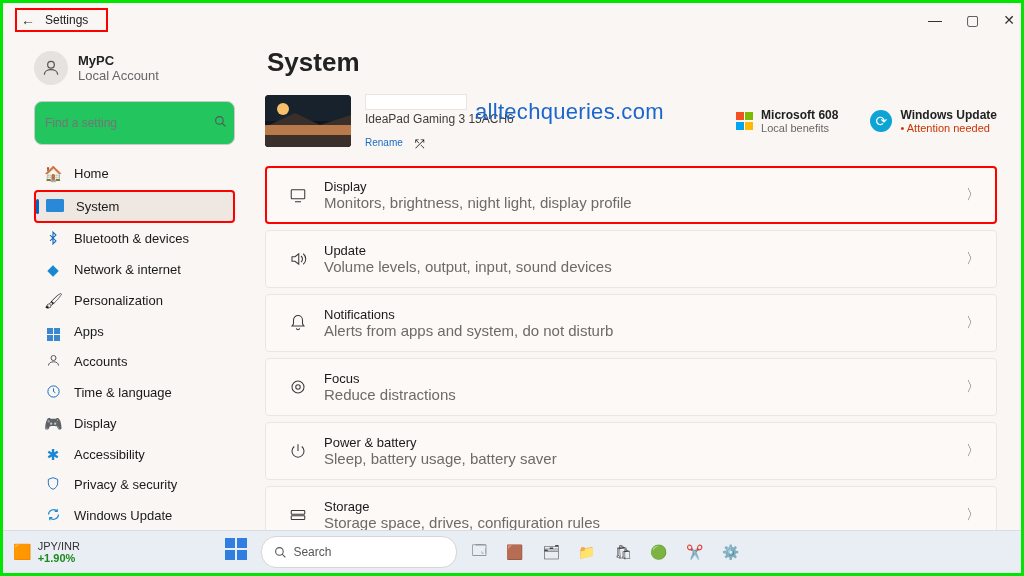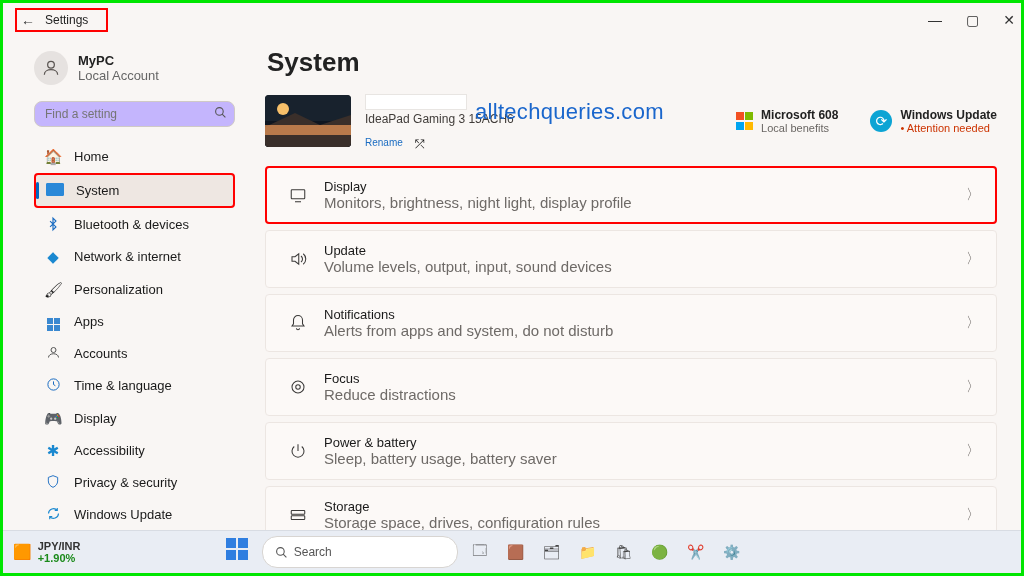--- a/index.html
+++ b/index.html
@@ -10,21 +10,21 @@
 .tb-title{font-size:12px;color:#222}
 .tb-right{display:flex;align-items:center;gap:24px;color:#333;font-size:14px}
 .body{flex:1;display:flex;overflow:hidden}
 .sidebar{width:242px;display:flex;flex-direction:column;padding:14px 10px 0 31px;box-sizing:border-box}
 .account{display:flex;align-items:center;gap:10px;margin-bottom:16px}
 .avatar{width:34px;height:34px;border-radius:50%;background:#e6e2e0;display:flex;align-items:center;justify-content:center}
 .avatar svg{width:20px;height:20px;stroke:#5a5552;stroke-width:1.5;fill:none}
 .acc-name{font-size:13px;font-weight:600;color:#222}
 .acc-sub{font-size:13px;color:#666}
 .search{position:relative;margin-bottom:14px}
-.search input{width:100%;box-sizing:border-box;height:26px;border:1px solid #cfc9c6;border-radius:8px;background:#c4b5fd;font-size:12px;padding:0 30px 0 10px;color:#555}
+.search input{width:100%;box-sizing:border-box;height:44px;border:1px solid #cfc9c6;border-radius:8px;background:#22c55e;font-size:12px;padding:0 30px 0 10px;color:#555}
 .search .si{position:absolute;right:8px;top:50%;transform:translateY(-50%);color:#555}
 .nav{display:flex;flex-direction:column;gap:2px;overflow-y:auto}
 .nav-item{display:flex;align-items:center;gap:12px;height:32px;padding:0 10px;border-radius:4px;font-size:13px;color:#1a1a1a;cursor:pointer}
 .nav-item.selected{background:#eee7e2;position:relative}
 .nav-item.selected::before{content:"";position:absolute;left:0;top:7px;bottom:7px;width:3px;background:#0067c0;border-radius:3px}
 .nav-item.hl{border:2px solid red}
 .nav-item .nic{width:18px;text-align:center;font-size:15px;line-height:1}
 .content{flex:1;padding:10px 14px 0 20px;overflow-y:auto;position:relative}
 .h1{font-size:26px;font-weight:600;color:#222;margin:0 0 16px 2px}
 .header-row{display:flex;align-items:center;gap:14px;margin-bottom:18px;position:relative}
@@ -47,21 +47,21 @@
 .card.hl{outline:2px solid red;outline-offset:-2px}
 .card .ci{width:32px;display:flex;align-items:center;justify-content:center;color:#3b3a39}
 .card .ci svg{width:18px;height:18px;stroke:#3b3a39;stroke-width:1.4;fill:none}
 .card .ct{flex:1;display:flex;flex-direction:column;margin-left:10px}
 .card .ct .cl{font-size:13px;color:#1a1a1a}
 .card .ct .cs{font-size:15px;color:#6e6a67}
 .card .chev{color:#6e6a67;font-size:14px}
 .cursor{position:absolute;left:170px;top:100px;font-size:12px;color:#111;pointer-events:none}
 .taskbar{height:42px;background:#e9edf4;display:flex;align-items:center;padding:0 10px;gap:8px;border-top:1px solid #d8dce3}
 .tb-left2{display:flex;align-items:center;gap:6px;font-size:11px}
-.tb-left2 .curr{font-weight:700;color:#333}
+.tb-left2 .curr{font-weight:400;color:#333}
 .tb-left2 .pct{font-weight:600;color:#1a8a1a}
 .tb-center{flex:1;display:flex;align-items:center;justify-content:center;gap:8px}
 .tb-icon{width:28px;height:28px;border-radius:4px;display:flex;align-items:center;justify-content:center;font-size:14px;color:#444}
 .start{width:28px;height:28px}
 .start div{display:grid;grid-template-columns:10px 10px;grid-template-rows:10px 10px;gap:2px}
 .start span{background:#2f7ee0}
 .searchbar{display:flex;align-items:center;gap:6px;height:30px;width:170px;background:#fff;border:1px solid #d8d5d2;border-radius:15px;padding:0 12px;font-size:12px;color:#555}
 .scroll-track{width:10px}
 </style>
 </head>

